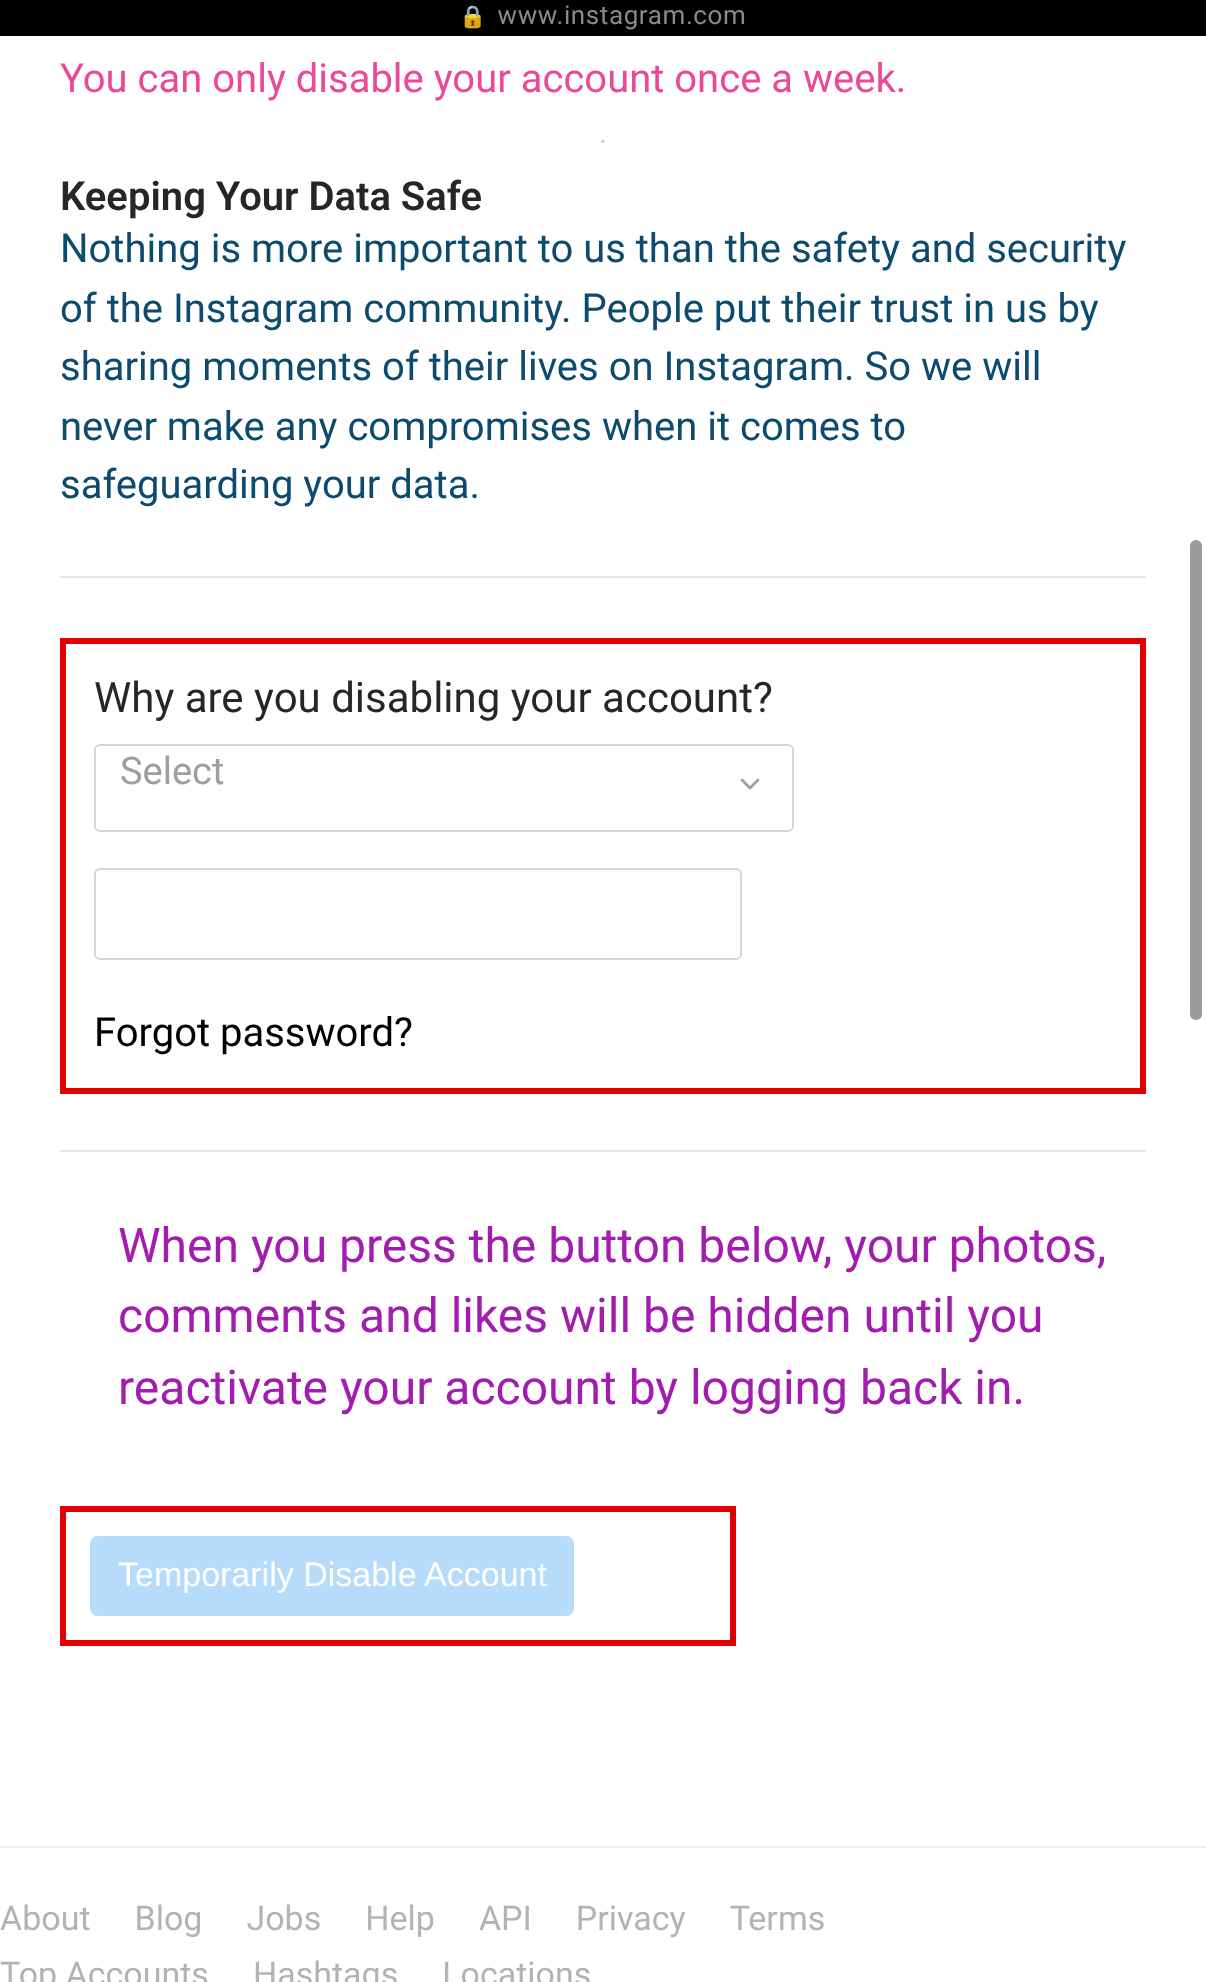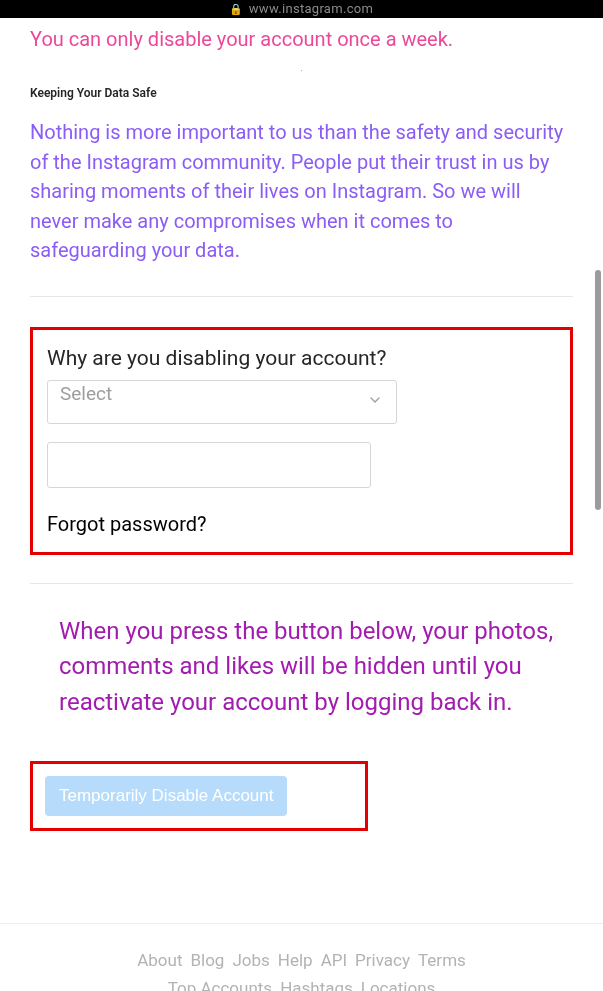--- a/index.html
+++ b/index.html
@@ -41,28 +41,27 @@
     border-radius: 3px;
   }
   .faded-top {
     color: #ec4899;
     font-size: 20px;
     margin-bottom: 40px;
     line-height: 1.3;
   }
   .section-title {
     font-weight: 600;
-    font-size: 12px;
-    margin-bottom: 18px;
+    font-size: 20px;
     color: #262626;
   }
   .body-text {
     font-size: 20px;
     line-height: 1.48;
-    color: #8b5cf6;
+    color: #0c4a6e;
     margin-bottom: 30px;
   }
   .dot {
     text-align: center;
     color: #bcbcbc;
     font-size: 12px;
     margin-top: -28px;
     margin-bottom: 8px;
   }
   hr.sep {
@@ -148,23 +147,22 @@
   }
   .footer {
     border-top: 1px solid #ededed;
     padding-top: 26px;
     text-align: center;
     color: #b3b3b3;
     font-size: 17px;
   }
   .footer-row {
     display: flex;
-    justify-content: center;
     flex-wrap: wrap;
-    gap: 8px;
+    gap: 22px;
     margin-bottom: 8px;
   }
   .footer a {
     color: #b3b3b3;
     text-decoration: none;
     cursor: pointer;
   }
 </style>
 </head>
 <body>

